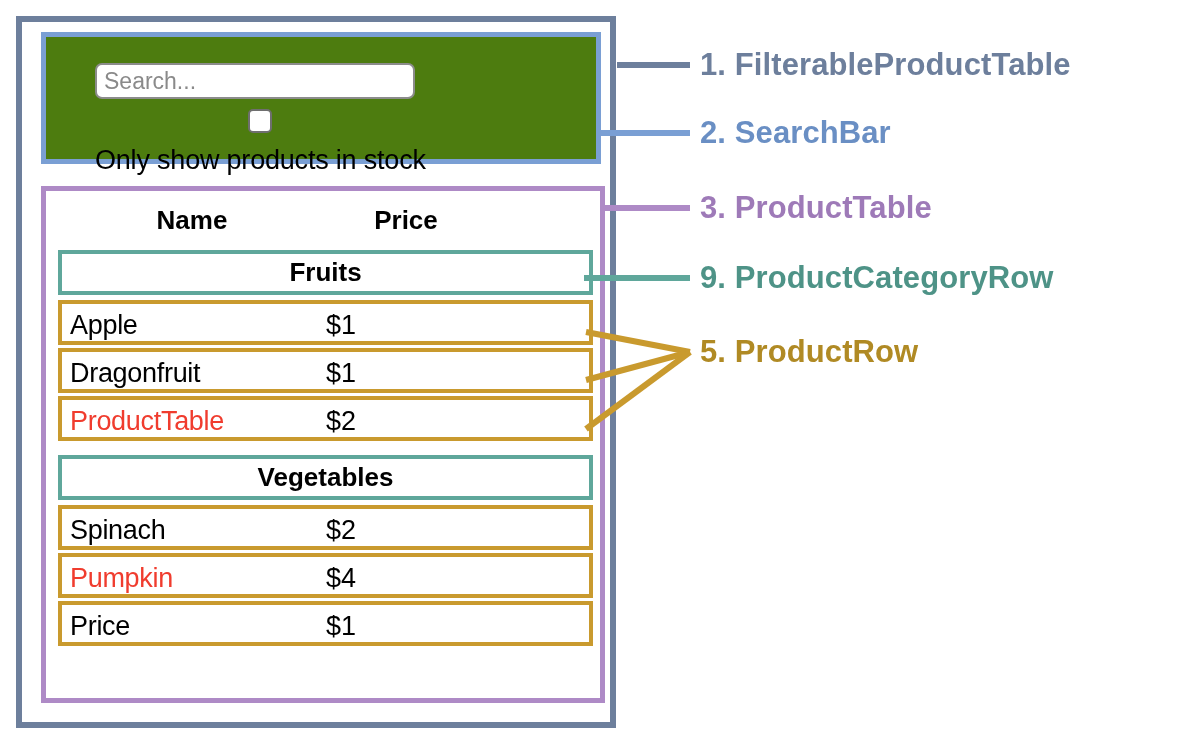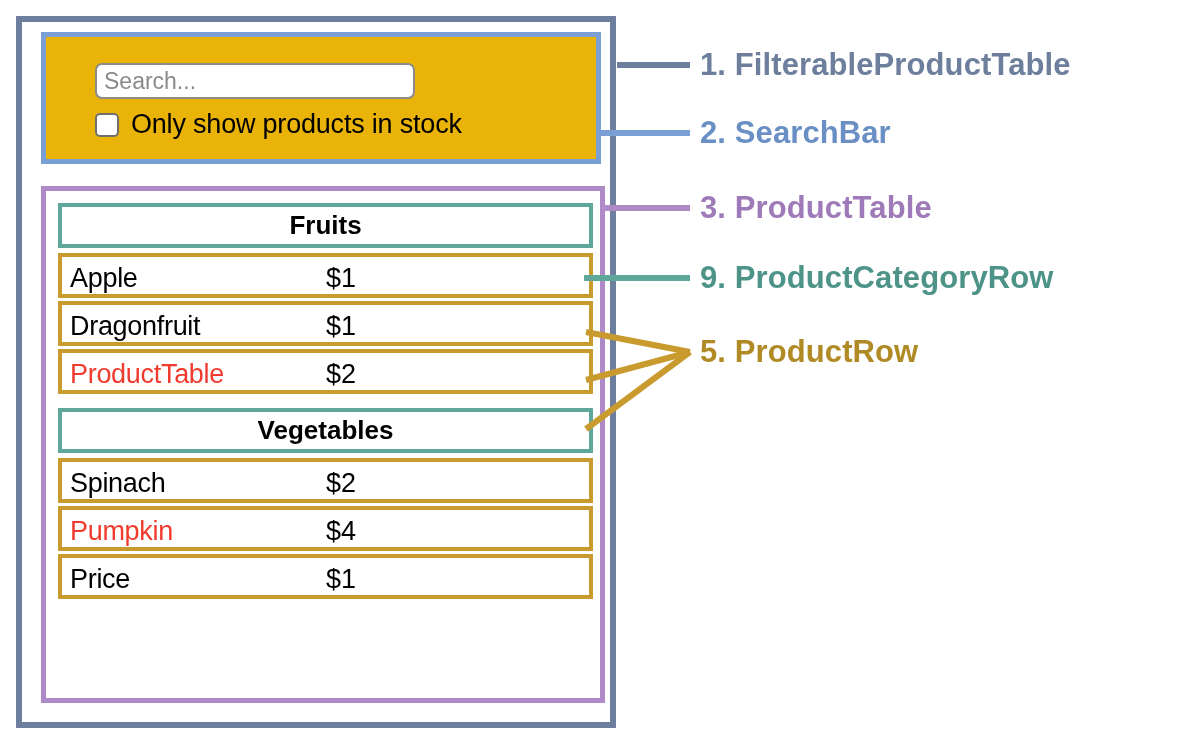--- a/index.html
+++ b/index.html
@@ -47,21 +47,21 @@
   }
 
   
   .search-bar {
     position: absolute;
     left: 41px;
     top: 32px;
     width: 560px;
     height: 132px;
     border: 5px solid #7a9fd4;
-    background: #eab308;
+    background: #4d7c0f;
     box-sizing: border-box;
     z-index: 2;
   }
   .search-input {
     position: absolute;
     left: 49px;
     top: 26px;
     width: 320px;
     height: 36px;
     border: 2px solid #8c8c8c;
@@ -79,20 +79,21 @@
     color: #8a8a8a;
     opacity: 1;
   }
   .stock-row {
     position: absolute;
     left: 49px;
     top: 72px;
     display: flex;
     align-items: center;
     gap: 12px;
+    flex-direction: column;
   }
   .stock-checkbox {
     width: 24px;
     height: 24px;
     border: 2px solid #6f6f6f;
     border-radius: 5px;
     background: #ffffff;
     box-sizing: border-box;
     flex: none;
     appearance: none;
@@ -225,20 +226,24 @@
     <input class="search-input" type="text" placeholder="Search..." style="">
     <label class="stock-row">
       <input class="stock-checkbox" type="checkbox" style="">
       <span class="stock-label">Only show products in stock</span>
     </label>
   </div>
 
   <div class="product-table">
     <div class="table-inner">
 
+      <div class="table-head">
+        <div class="col-name">Name</div>
+        <div class="col-price">Price</div>
+      </div>
 
       <div class="category-row">
         <span>Fruits</span>
       </div>
 
       <div class="product-row first-of-group">
         <span class="pname">Apple</span>
         <span class="pprice">$1</span>
       </div>
       <div class="product-row">

